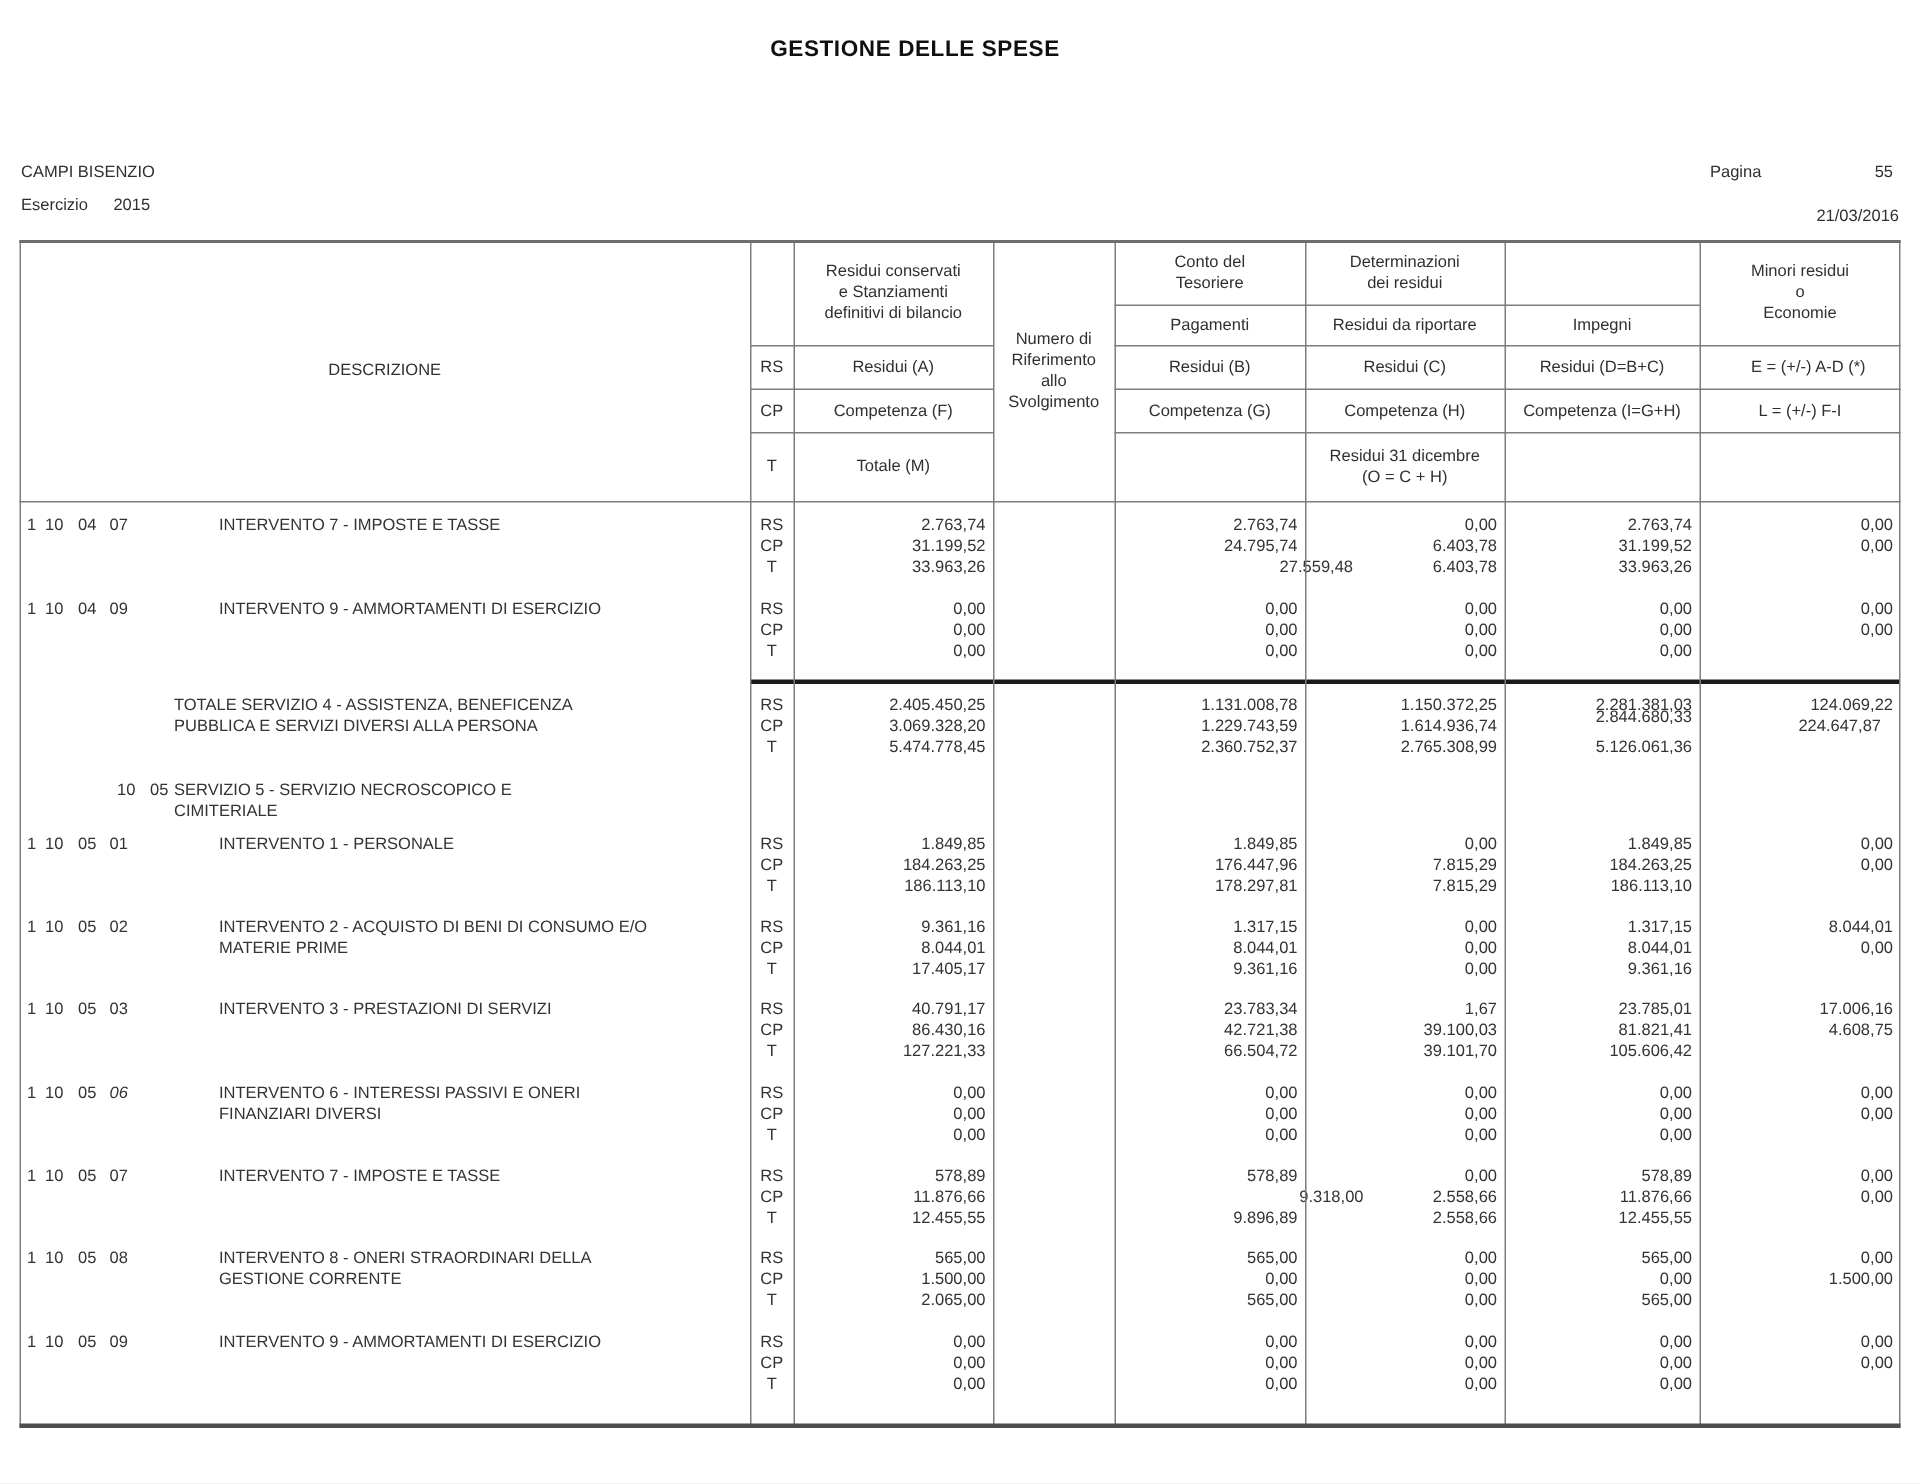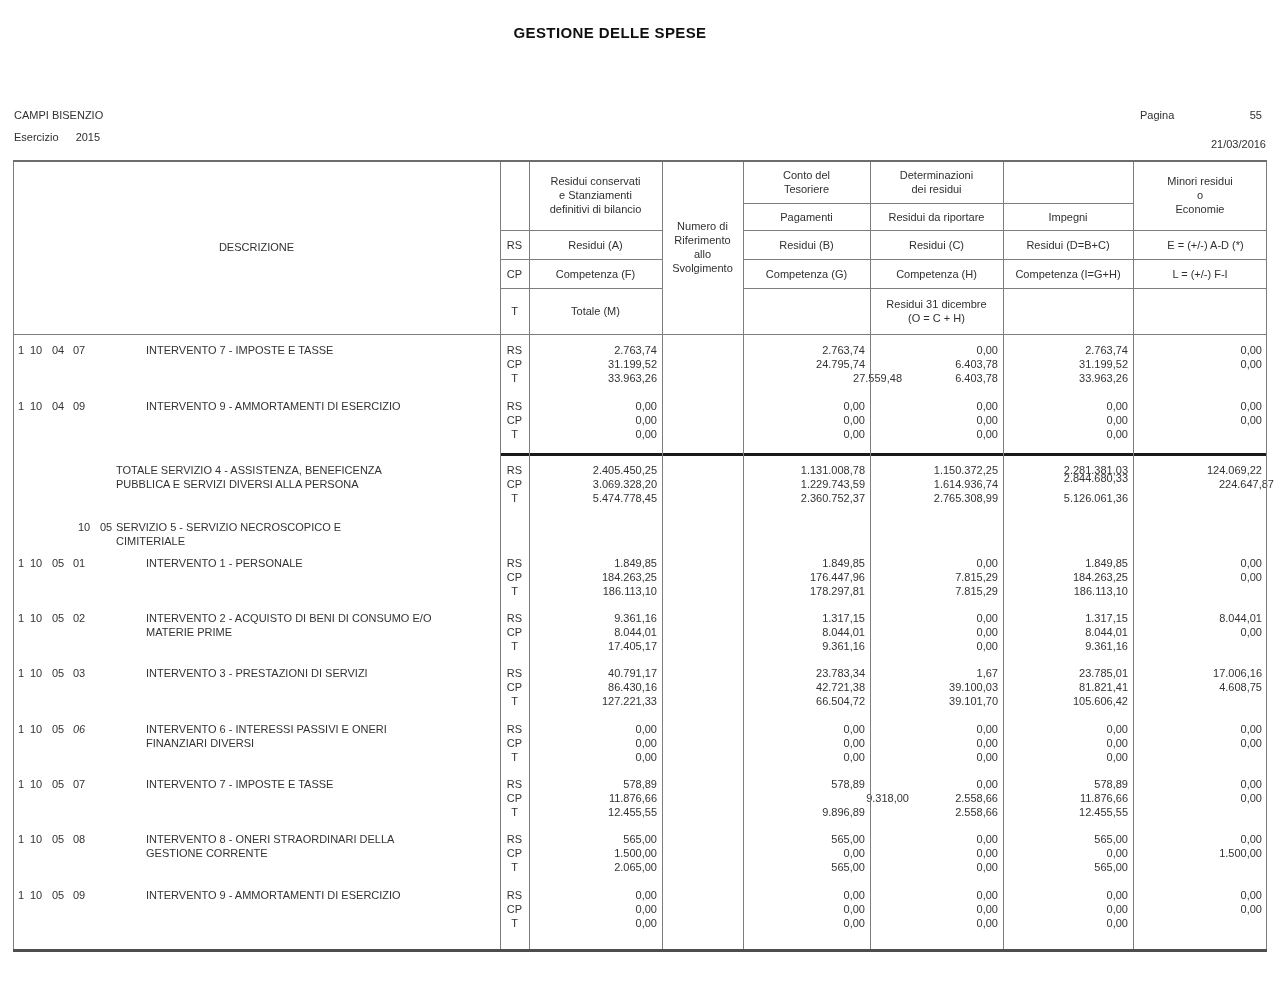--- a/index.html
+++ b/index.html
@@ -145,21 +145,21 @@
           <div class="cl num" style="left: 730px; top: 0px; width: 127px;">1.131.008,78</div>
           <div class="cl num" style="left: 730px; top: 14px; width: 127px;">1.229.743,59</div>
           <div class="cl num" style="left: 730px; top: 28px; width: 127px;">2.360.752,37</div>
           <div class="cl num" style="left: 857px; top: 0px; width: 133px;">1.150.372,25</div>
           <div class="cl num" style="left: 857px; top: 14px; width: 133px;">1.614.936,74</div>
           <div class="cl num" style="left: 857px; top: 28px; width: 133px;">2.765.308,99</div>
           <div class="cl num" style="left: 990px; top: 0px; width: 130px;">2.281.381,03</div>
           <div class="cl num" style="left: 990px; top: 8px; width: 130px;">2.844.680,33</div>
           <div class="cl num" style="left: 990px; top: 28px; width: 130px;">5.126.061,36</div>
           <div class="cl num" style="left: 1120px; top: 0px; width: 134px;">124.069,22</div>
-          <div class="cl num" style="left: 1120px; top: 14px; width: 126px; margin-left: 20px;">224.647,87</div>
+          <div class="cl num" style="left: 1120px; top: 14px; width: 126px;">224.647,87</div>
         </div>
         <div class="row" style="top: 186px;">
           <div class="cl" style="left: 65px; top: 0px;">10</div>
           <div class="cl" style="left: 87px; top: 0px;">05</div>
           <div class="cl" style="left: 103px; top: 0px;">SERVIZIO 5 - SERVIZIO NECROSCOPICO E</div>
           <div class="cl" style="left: 103px; top: 14px;">CIMITERIALE</div>
         </div>
         <div class="row" style="top: 222px;">
           <div class="cl" style="left: 5px; top: 0px;">1</div>
           <div class="cl" style="left: 17px; top: 0px;">10</div>

